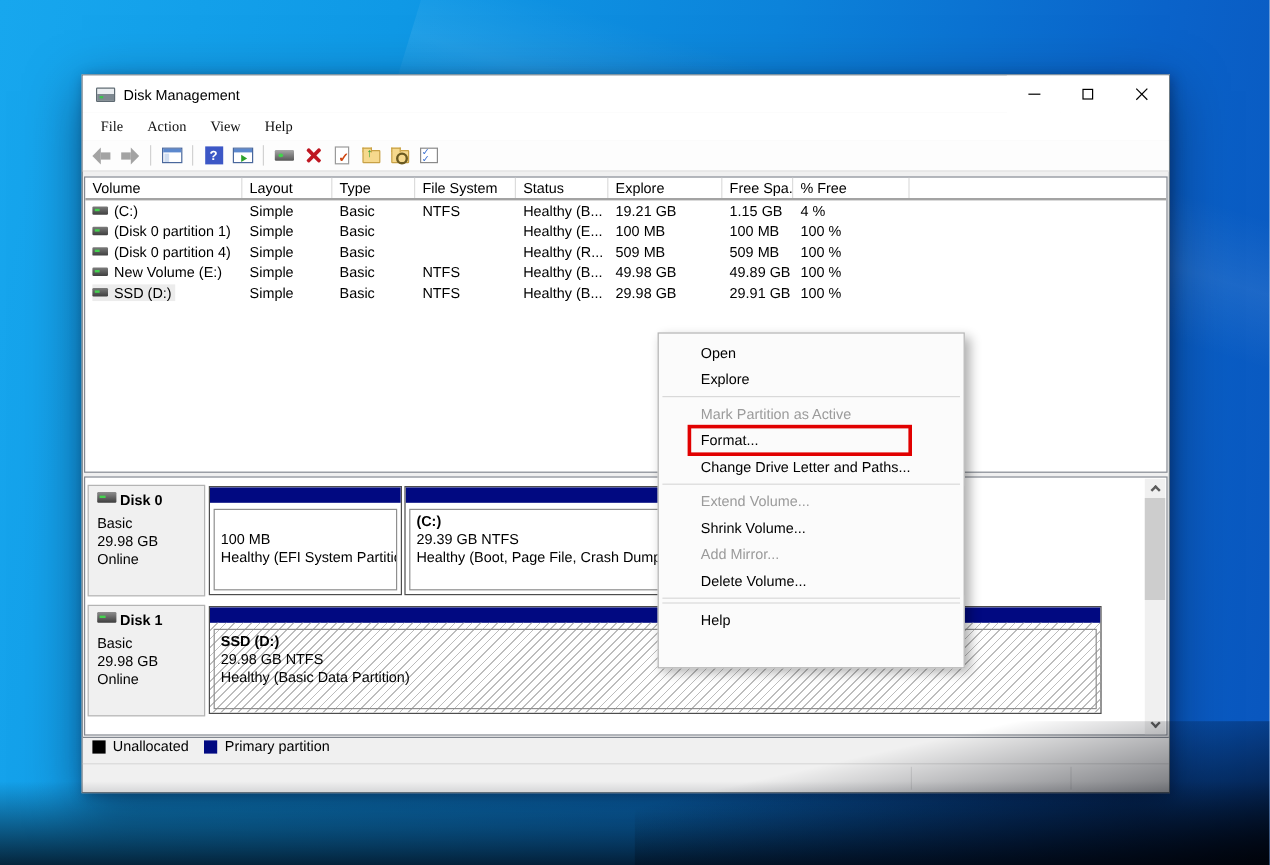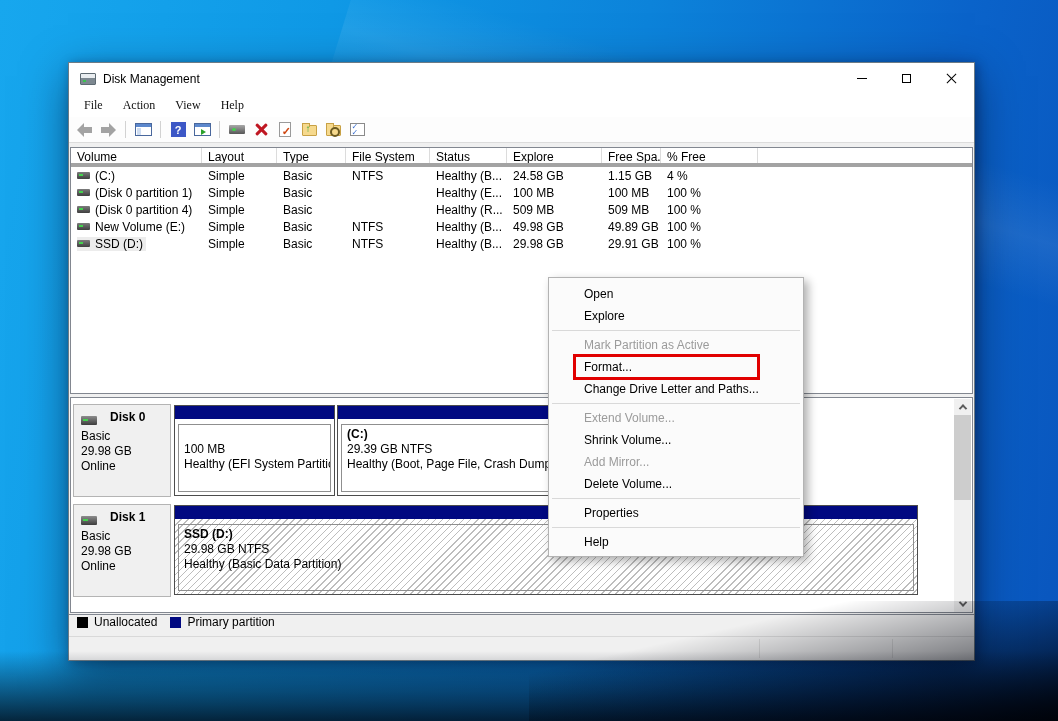--- a/index.html
+++ b/index.html
@@ -67,40 +67,40 @@
   .folder::before { content:""; position:absolute; left:-1px; top:-3px; width:6px; height:3px; background:#f6d98d; border:1px solid #c8a145; border-bottom:none; }
   .ic-folder-up::after { content:"\2191"; position:absolute; left:3px; top:-3px; color:#1d9e2c; font-weight:bold; font-size:10px; }
   .ic-folder-search::after { content:""; position:absolute; left:3px; top:1px; width:6px; height:6px; border:2px solid #6b5a20; border-radius:50%; }
   .ic-list { width:15px; height:13px; background:#fff; border:1px solid #8a8a8a; position:relative; }
   .ic-list::before { content:"\2713"; position:absolute; left:1px; top:-2px; font-size:8px; color:#3a6fd0; }
   .ic-list::after { content:"\2713"; position:absolute; left:1px; top:4px; font-size:8px; color:#3a6fd0; }
 
   
   .listpane { position:absolute; left:1px; top:84px; width:903px; height:247px;
     background:#fff; border:1px solid #828790; overflow:hidden; }
-  .lheader { display:flex; height:19px; border-bottom:4px solid #a3a3a3; }
+  .lheader { display:flex; height:19px; border-bottom:2px solid #a3a3a3; }
   .hc { font-size:12px; color:#000; padding:2px 0 0 6px; border-right:1px solid #dcdcdc;
     white-space:nowrap; overflow:hidden; flex-shrink:0; }
   .lrow { display:flex; height:17px; align-items:center; }
   .lc { font-size:12px; color:#000; padding-left:6px; white-space:nowrap; overflow:hidden; flex-shrink:0; }
   .c0 { width:131px; } .c1 { width:75px; } .c2 { width:69px; } .c3 { width:84px; }
   .c4 { width:77px; } .c5 { width:95px; } .c6 { width:59px; } .c7 { width:97px; }
   .c8 { flex:1; border-right:none; }
   .vlabel { display:inline-flex; align-items:center; gap:5px; padding:0 3px 0 0; }
   .vlabel.sel { background:#ececec; }
   .vol-icon { display:inline-block; width:13px; height:7px; border-radius:1px;
     background:linear-gradient(#7c7c7c,#3f3f3f); position:relative; flex-shrink:0; }
   .vol-icon::after { content:""; position:absolute; left:2px; top:2px; width:4px; height:2px; background:#44d24e; }
 
   
   .graphpane { position:absolute; left:1px; top:334px; width:903px; height:216px;
     background:#fff; border:1px solid #828790; overflow:hidden; }
   .disk-label { position:absolute; width:98px; height:93px; background:#f0f0f0;
     border:1px solid #b4b4b4; padding:5px 0 0 7px; font-size:12px; line-height:15px; color:#000; }
-  .disk-label .dl-top { display:flex; align-items:flex-end; gap:13px; font-weight:bold; margin-bottom:4px; }
+  .disk-label .dl-top { display:flex; align-items:flex-start; gap:3px; font-weight:bold; margin-bottom:4px; }
   .disk-icon { width:16px; height:9px; border-radius:1px; background:linear-gradient(#8d8d8d,#3c3c3c); position:relative; flex-shrink:0; }
   .disk-icon::after { content:""; position:absolute; left:2px; top:3px; width:5px; height:2px; background:#44d24e; }
   .part { position:absolute; border:1px solid #4d4d4d; background:#fff; overflow:hidden; }
   .band { position:absolute; left:0; top:0; width:100%; height:13px; }
   .hatch { position:absolute; left:0; top:13px; right:0; bottom:0;
     background:repeating-linear-gradient(135deg, rgba(255,255,255,0) 0 4px, #bdbdbd 4px 5px); }
   .pinner { position:absolute; left:3px; right:3px; top:18px; bottom:3px;
     border:1px solid #8f8f8f; padding:2px 5px; font-size:12px; line-height:15px;
     color:#000; white-space:nowrap; overflow:hidden; }
   .pname { font-weight:bold; }
@@ -224,21 +224,21 @@
 
       <div class="lrow">
         <div class="lc c0"><span class="vlabel">
               <span class="vol-icon"></span>
               <span>(C:)</span>
             </span></div>
         <div class="lc c1">Simple</div>
         <div class="lc c2">Basic</div>
         <div class="lc c3">NTFS</div>
         <div class="lc c4">Healthy (B...</div>
-        <div class="lc c5">24.58 GB</div>
+        <div class="lc c5">19.21 GB</div>
         <div class="lc c6">1.15 GB</div>
         <div class="lc c7">4 %</div>
       </div>
       <div class="lrow">
         <div class="lc c0"><span class="vlabel">
               <span class="vol-icon"></span>
               <span>(Disk 0 partition 1)</span>
             </span></div>
         <div class="lc c1">Simple</div>
         <div class="lc c2">Basic</div>
@@ -374,21 +374,20 @@
     <div class="msep"></div>
     <div class="mi disabled">Mark Partition as Active</div>
     <div class="mi">Format...</div>
     <div class="mi">Change Drive Letter and Paths...</div>
     <div class="msep"></div>
     <div class="mi disabled">Extend Volume...</div>
     <div class="mi">Shrink Volume...</div>
     <div class="mi disabled">Add Mirror...</div>
     <div class="mi">Delete Volume...</div>
     <div class="msep"></div>
-    <div class="mi">Properties</div>
     <div class="msep"></div>
     <div class="mi">Help</div>
     <div class="redbox"></div>
   </div>
 
   <div class="shade-bottom"></div>
   <div class="shade-corner"></div>
 </div>
 
 </body></html>

